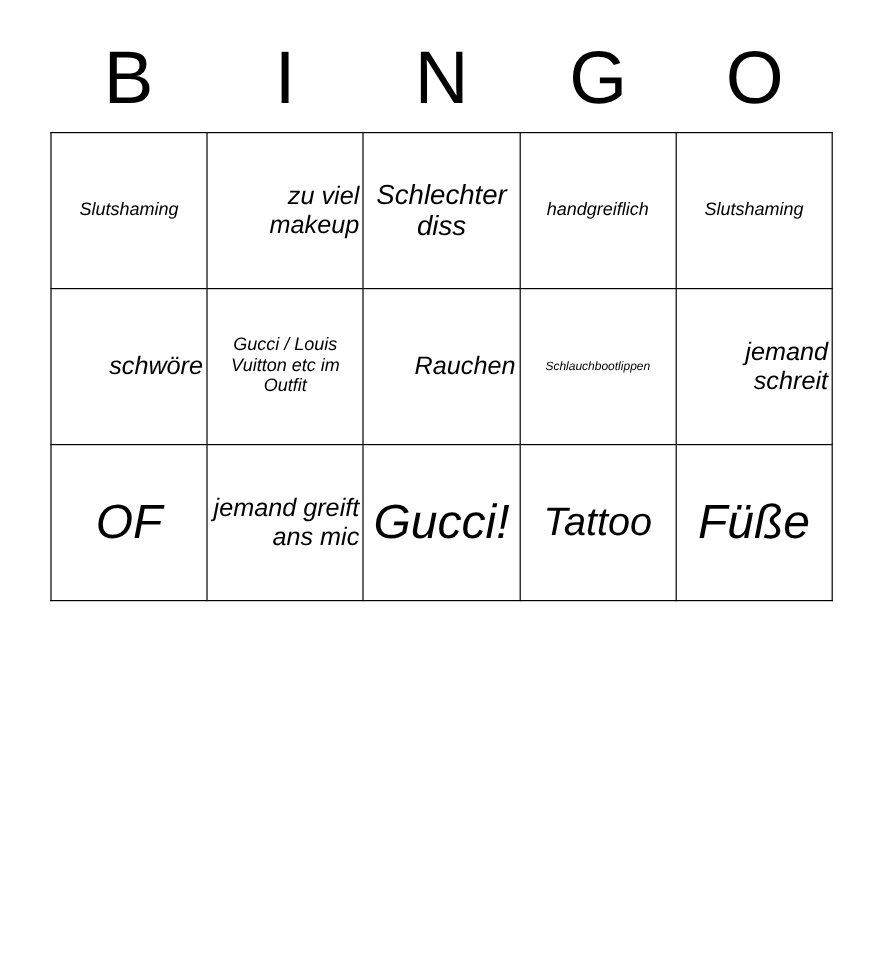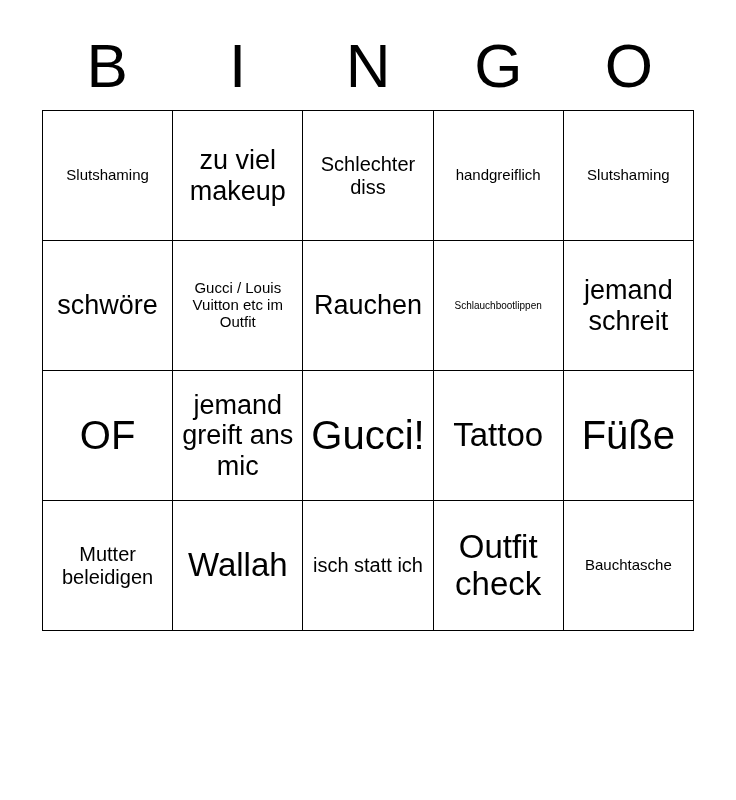--- a/index.html
+++ b/index.html
@@ -44,29 +44,30 @@
   #grid td {
     border: 1.5px solid #000000;
     width: 20%;
     height: 130px;
     text-align: center;
     vertical-align: middle;
     padding: 18px 3px;
     box-sizing: border-box;
     overflow: hidden;
     word-wrap: break-word;
+    font-style: italic;
   }
   .cell-text {
     display: block;
     line-height: 1.12;
   }
   .s-xs { font-size: 10px; }
   .s-sm { font-size: 15px; }
-  .s-md { font-size: 20px; }
-  .s-lg { font-size: 27px; }
+  .s-md { font-size: 23px; }
+  .s-lg { font-size: 21px; text-align: right; }
   .s-xl { font-size: 33px; }
   .s-xxl { font-size: 40px; }
 </style>
 </head>
 <body>
 
 <div id="card">
 
   <div id="header">
     <div class="header-letter">B</div>
@@ -122,33 +123,16 @@
         <td>
             <span class="cell-text s-xxl">Gucci!</span>
           </td>
         <td>
             <span class="cell-text s-xl">Tattoo</span>
           </td>
         <td>
             <span class="cell-text s-xxl">Füße</span>
           </td>
       </tr>
-      <tr>
-        <td>
-            <span class="cell-text s-md">Mutter beleidigen</span>
-          </td>
-        <td>
-            <span class="cell-text s-xl">Wallah</span>
-          </td>
-        <td>
-            <span class="cell-text s-md">isch statt ich</span>
-          </td>
-        <td>
-            <span class="cell-text s-xl">Outfit check</span>
-          </td>
-        <td>
-            <span class="cell-text s-sm">Bauchtasche</span>
-          </td>
-      </tr>
     </tbody>
   </table>
 
 </div>
 
 </body></html>

